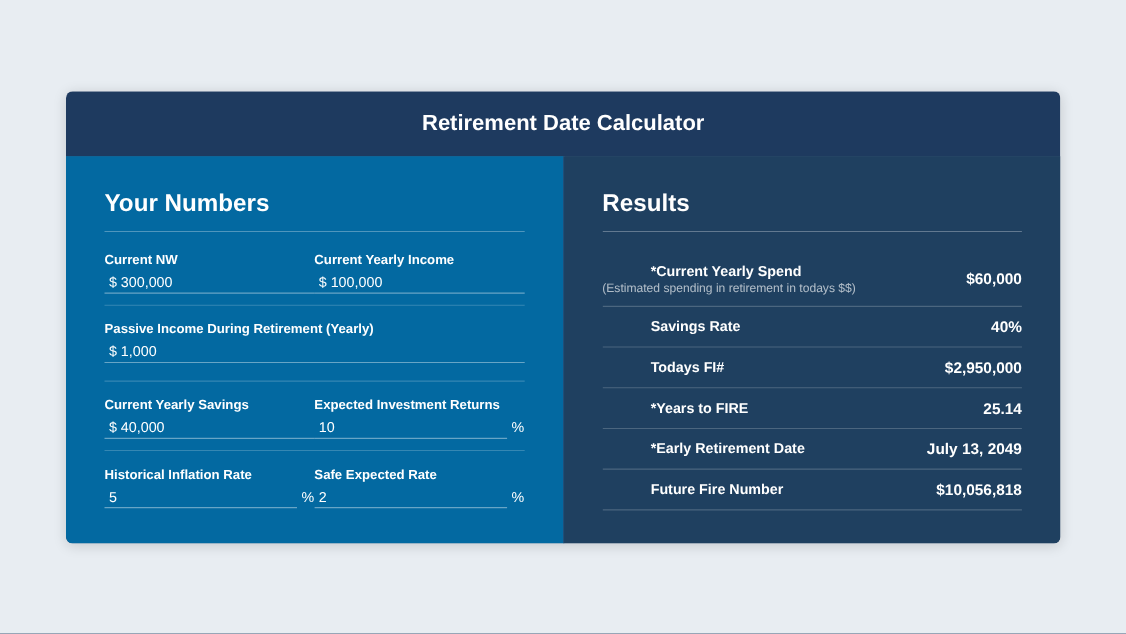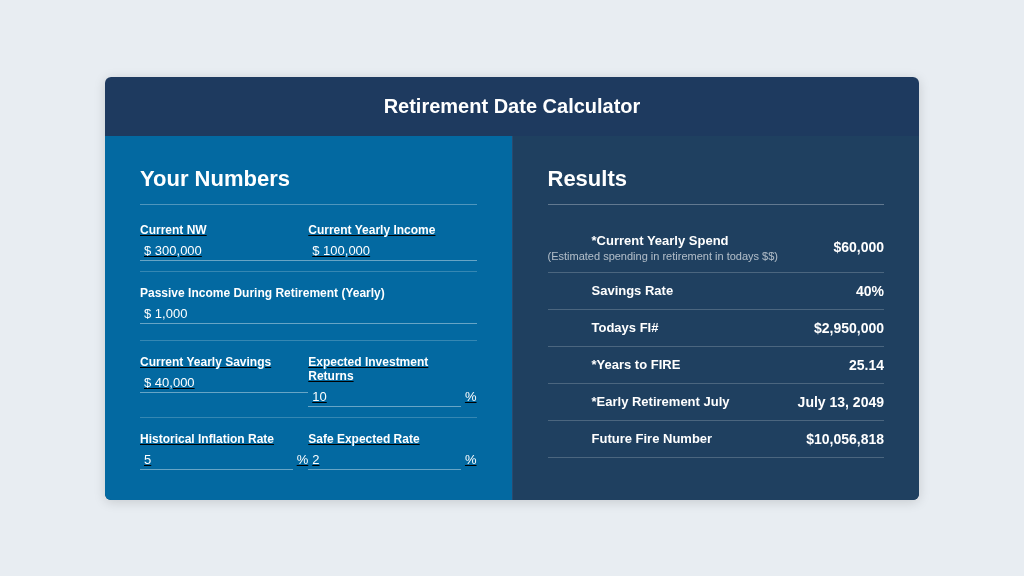--- a/index.html
+++ b/index.html
@@ -6,21 +6,21 @@
     body {
       background: #e8edf2;
       font-family: Arial, sans-serif;
       display: flex;
       justify-content: center;
       align-items: center;
       min-height: 100vh;
       padding: 20px;
     }
     .calculator-container {
-      width: 814px;
+      width: 904px;
       background: white;
       border-radius: 6px;
       overflow: hidden;
       box-shadow: 0 2px 12px rgba(0,0,0,0.15);
     }
     .header {
       background: #1e3a5f;
       color: white;
       text-align: center;
       padding: 18px;
@@ -78,21 +78,20 @@
     .field-input::placeholder {
       color: rgba(255,255,255,0.5);
     }
     .input-suffix {
       color: white;
       font-size: 13px;
       margin-left: 4px;
     }
     .field-row {
       display: flex;
-      text-decoration: underline;
     }
     .field-col {
       flex: 1;
     }
     .field-block {
       margin-bottom: 16px;
     }
     .field-divider {
       border: none;
       border-top: 1px solid rgba(255,255,255,0.2);
@@ -234,21 +233,21 @@
 
         <div class="result-row">
           <div>
             <div class="result-label">*Years to FIRE</div>
           </div>
           <div class="result-value">25.14</div>
         </div>
 
         <div class="result-row">
           <div>
-            <div class="result-label">*Early Retirement July</div>
+            <div class="result-label">*Early Retirement Date</div>
           </div>
           <div class="result-value">July 13, 2049</div>
         </div>
 
         <div class="result-row">
           <div>
             <div class="result-label">Future Fire Number</div>
           </div>
           <div class="result-value">$10,056,818</div>
         </div>

